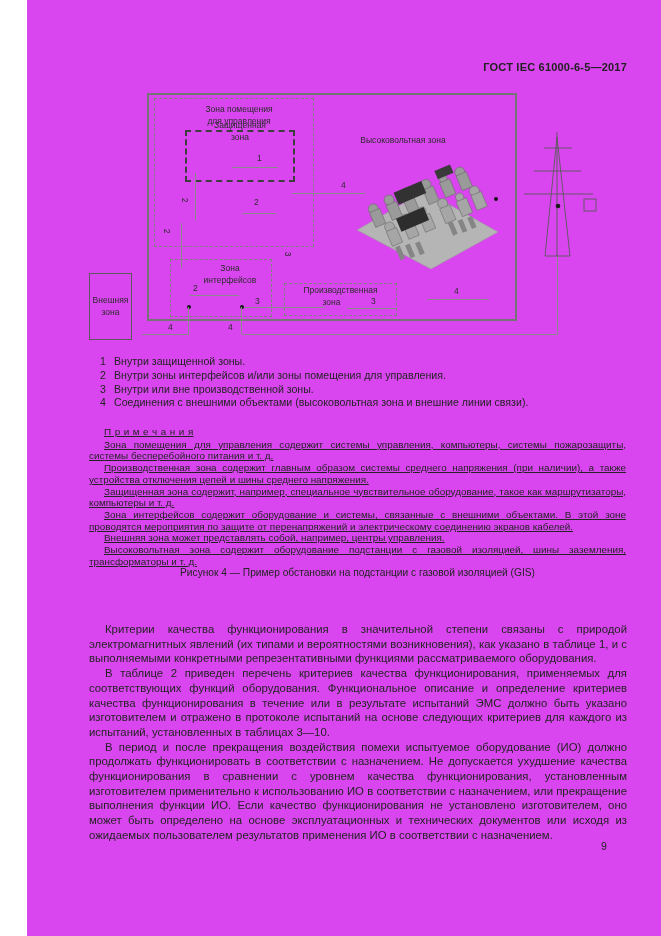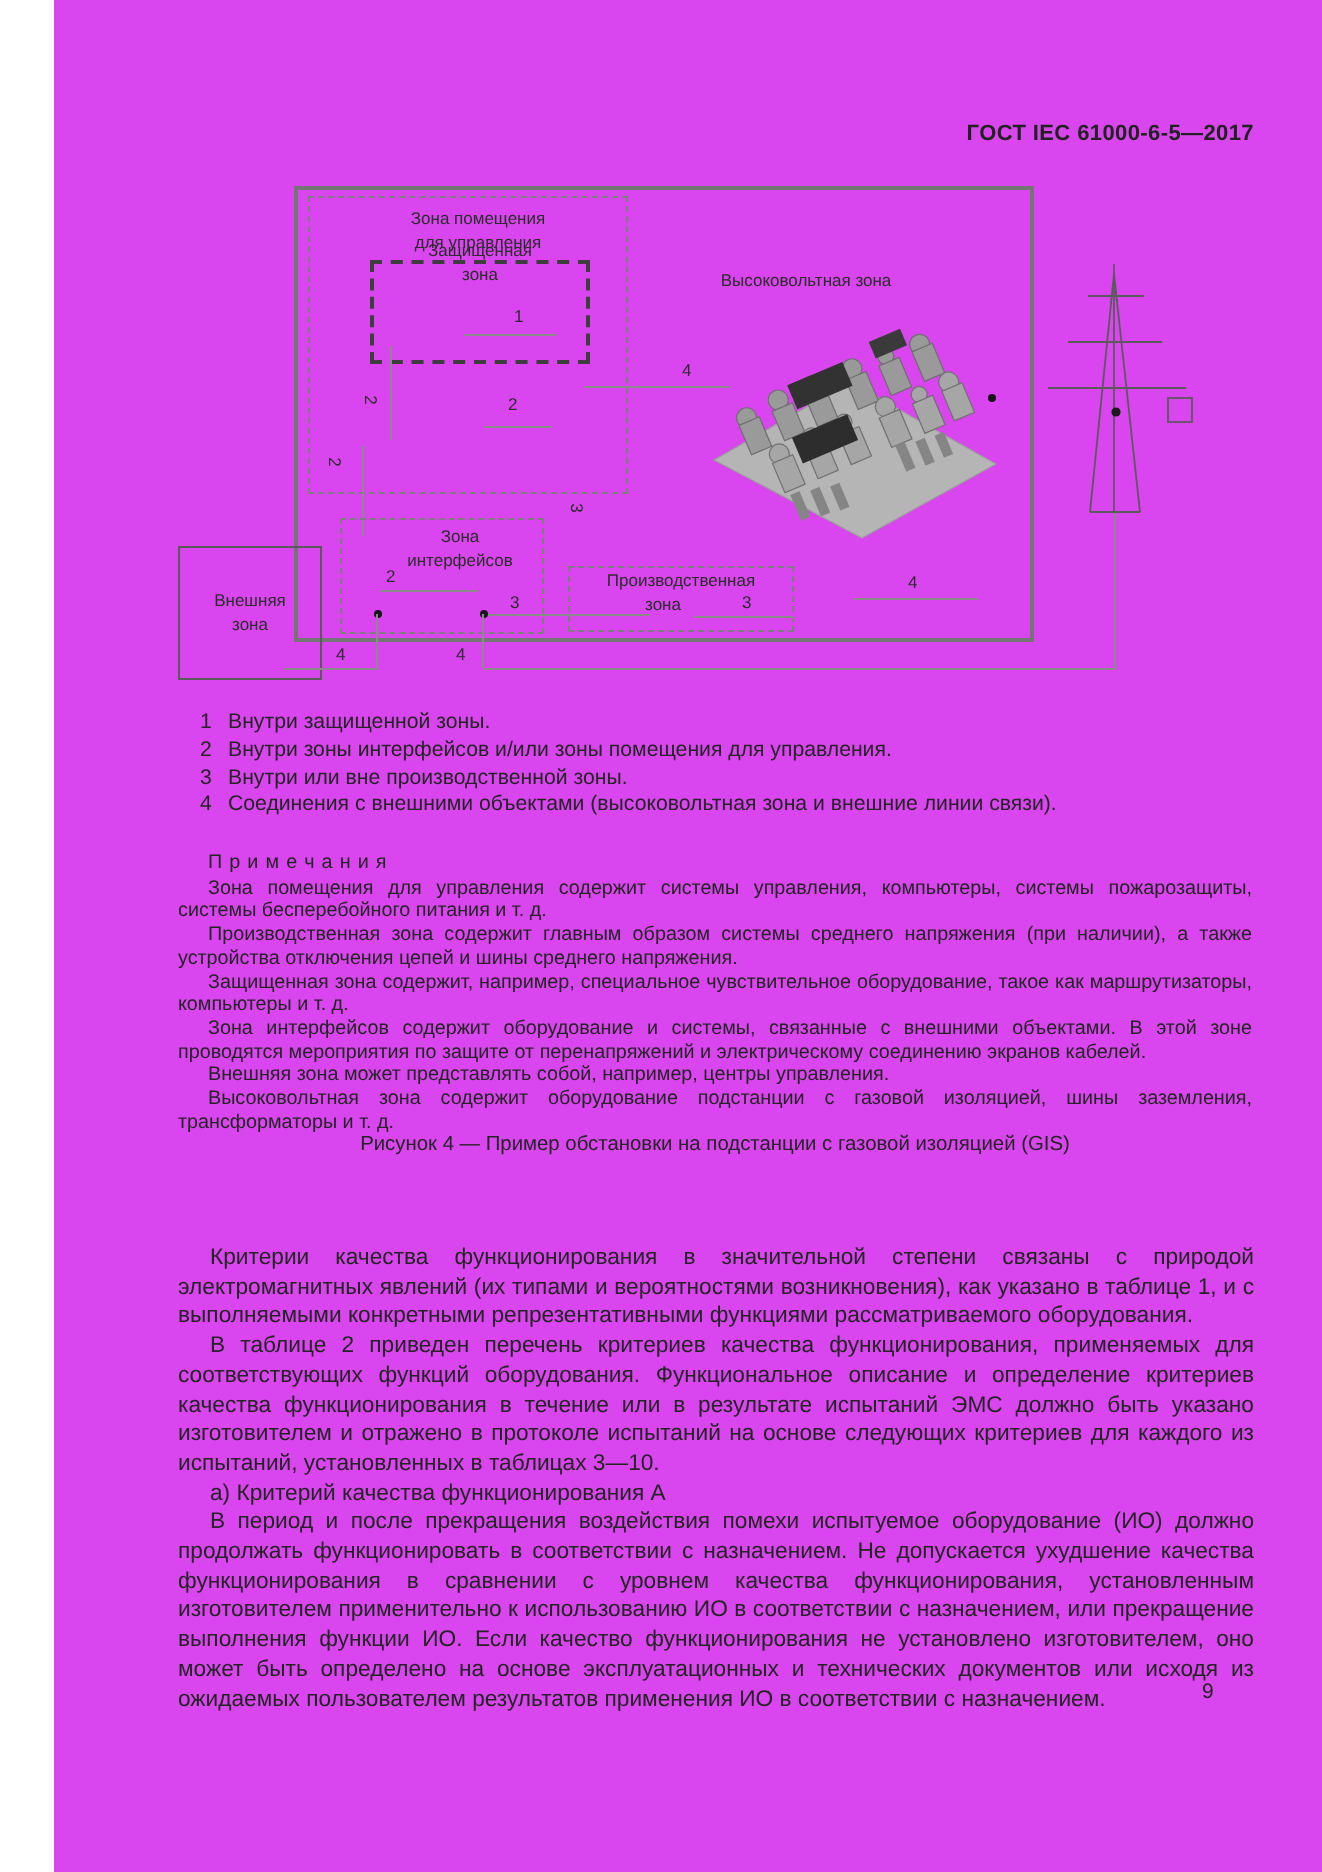--- a/index.html
+++ b/index.html
@@ -14,21 +14,21 @@
   .b-solid{border:1px solid #5a5a5a;}
   .zlabel{position:absolute;font-size:8.5px;line-height:11.5px;text-align:center;white-space:pre-line;color:#2c2c2c;}
   .mark{position:absolute;font-size:8.5px;line-height:10px;color:#2c2c2c;}
   .rot90{transform:rotate(90deg);transform-origin:center;}
   .ln{position:absolute;background:#8a8a8a;}
   .dot{position:absolute;width:4px;height:4px;border-radius:50%;background:#161616;}
   .legend{position:absolute;top:355px;left:73px;width:527px;font-size:10.6px;line-height:13.8px;color:#242424;}
   .legend .ttl{margin-left:3px;}
   .legend .it{display:flex;}
   .legend .n{flex:0 0 14px;}
-  .notes{position:absolute;top:426px;left:62px;width:537px;font-size:9.9px;line-height:11.7px;text-align:justify;color:#242424;}
+  .notes{position:absolute;top:426px;left:62px;width:537px;font-size:9.9px;line-height:11.7px;text-align:justify;color:#242424;text-decoration:underline;}
   .notes .ttl{margin:0 0 1px 15px;text-align:left;letter-spacing:.4px;}
   .notes p{margin:0;text-indent:15px;}
   .caption{position:absolute;top:567px;left:0;width:661px;text-align:center;font-size:10.2px;color:#242424;}
   .h2{position:absolute;top:595px;left:72px;margin:0;font-size:13.8px;font-weight:bold;color:#1c1c1c;}
   .bodytext{position:absolute;top:622px;left:62px;width:538px;font-size:11.35px;line-height:14.7px;text-align:justify;color:#242424;}
   .bodytext p{margin:0;text-indent:16px;}
   .pnum{position:absolute;top:840px;left:574px;font-size:10.5px;}
   svg{display:block;}
 </style>
 </head>
@@ -121,21 +121,21 @@
 
     <div class="box b-dash" style="left:257px;top:195px;width:113px;height:33px;"></div>
     <div class="zlabel" style="left:257px;top:197px;width:113px;">Производственная</div>
     <div class="zlabel" style="left:257px;top:209px;width:95px;">зона</div>
     <div class="mark" style="left:344px;top:208px;">3</div>
     <div class="ln" style="left:320px;top:220px;width:50px;height:1px;"></div>
 
     <div class="mark" style="left:427px;top:198px;">4</div>
     <div class="ln" style="left:400px;top:211px;width:62px;height:1px;"></div>
 
-    <div class="box b-solid" style="left:62px;top:185px;width:72px;height:67px;display:flex;align-items:center;justify-content:center;">
+    <div class="box b-solid" style="left:62px;top:185px;width:43px;height:67px;display:flex;align-items:center;justify-content:center;">
       <span class="zlabel" style="position:static;">Внешняя
 зона</span>
     </div>
 
     <div class="dot" style="left:160px;top:217px;"></div>
     <div class="dot" style="left:213px;top:217px;"></div>
     <div class="ln" style="left:161px;top:219px;width:1px;height:27px;"></div>
     <div class="ln" style="left:214px;top:219px;width:1px;height:27px;"></div>
     <div class="ln" style="left:115px;top:246px;width:47px;height:1px;"></div>
     <div class="ln" style="left:215px;top:246px;width:316px;height:1px;"></div>
@@ -188,18 +188,17 @@
     <p>Внешняя зона может представлять собой, например, центры управления.</p>
     <p>Высоковольтная зона содержит оборудование подстанции с газовой изоляцией, шины заземления, трансформаторы и т. д.</p>
   </div>
 
   <div class="caption">Рисунок 4 — Пример обстановки на подстанции с газовой изоляцией (GIS)</div>
 
 
   <div class="bodytext">
     <p>Критерии качества функционирования в значительной степени связаны с природой электромагнитных явлений (их типами и вероятностями возникновения), как указано в таблице 1, и с выполняемыми конкретными репрезентативными функциями рассматриваемого оборудования.</p>
     <p>В таблице 2 приведен перечень критериев качества функционирования, применяемых для соответствующих функций оборудования. Функциональное описание и определение критериев качества функционирования в течение или в результате испытаний ЭМС должно быть указано изготовителем и отражено в протоколе испытаний на основе следующих критериев для каждого из испытаний, установленных в таблицах 3—10.</p>
-    <p>а) Критерий качества функционирования А</p>
     <p>В период и после прекращения воздействия помехи испытуемое оборудование (ИО) должно продолжать функционировать в соответствии с назначением. Не допускается ухудшение качества функционирования в сравнении с уровнем качества функционирования, установленным изготовителем применительно к использованию ИО в соответствии с назначением, или прекращение выполнения функции ИО. Если качество функционирования не установлено изготовителем, оно может быть определено на основе эксплуатационных и технических документов или исходя из ожидаемых пользователем результатов применения ИО в соответствии с назначением.</p>
   </div>
 
   <div class="pnum">9</div>
 </div>
 
 </body></html>

